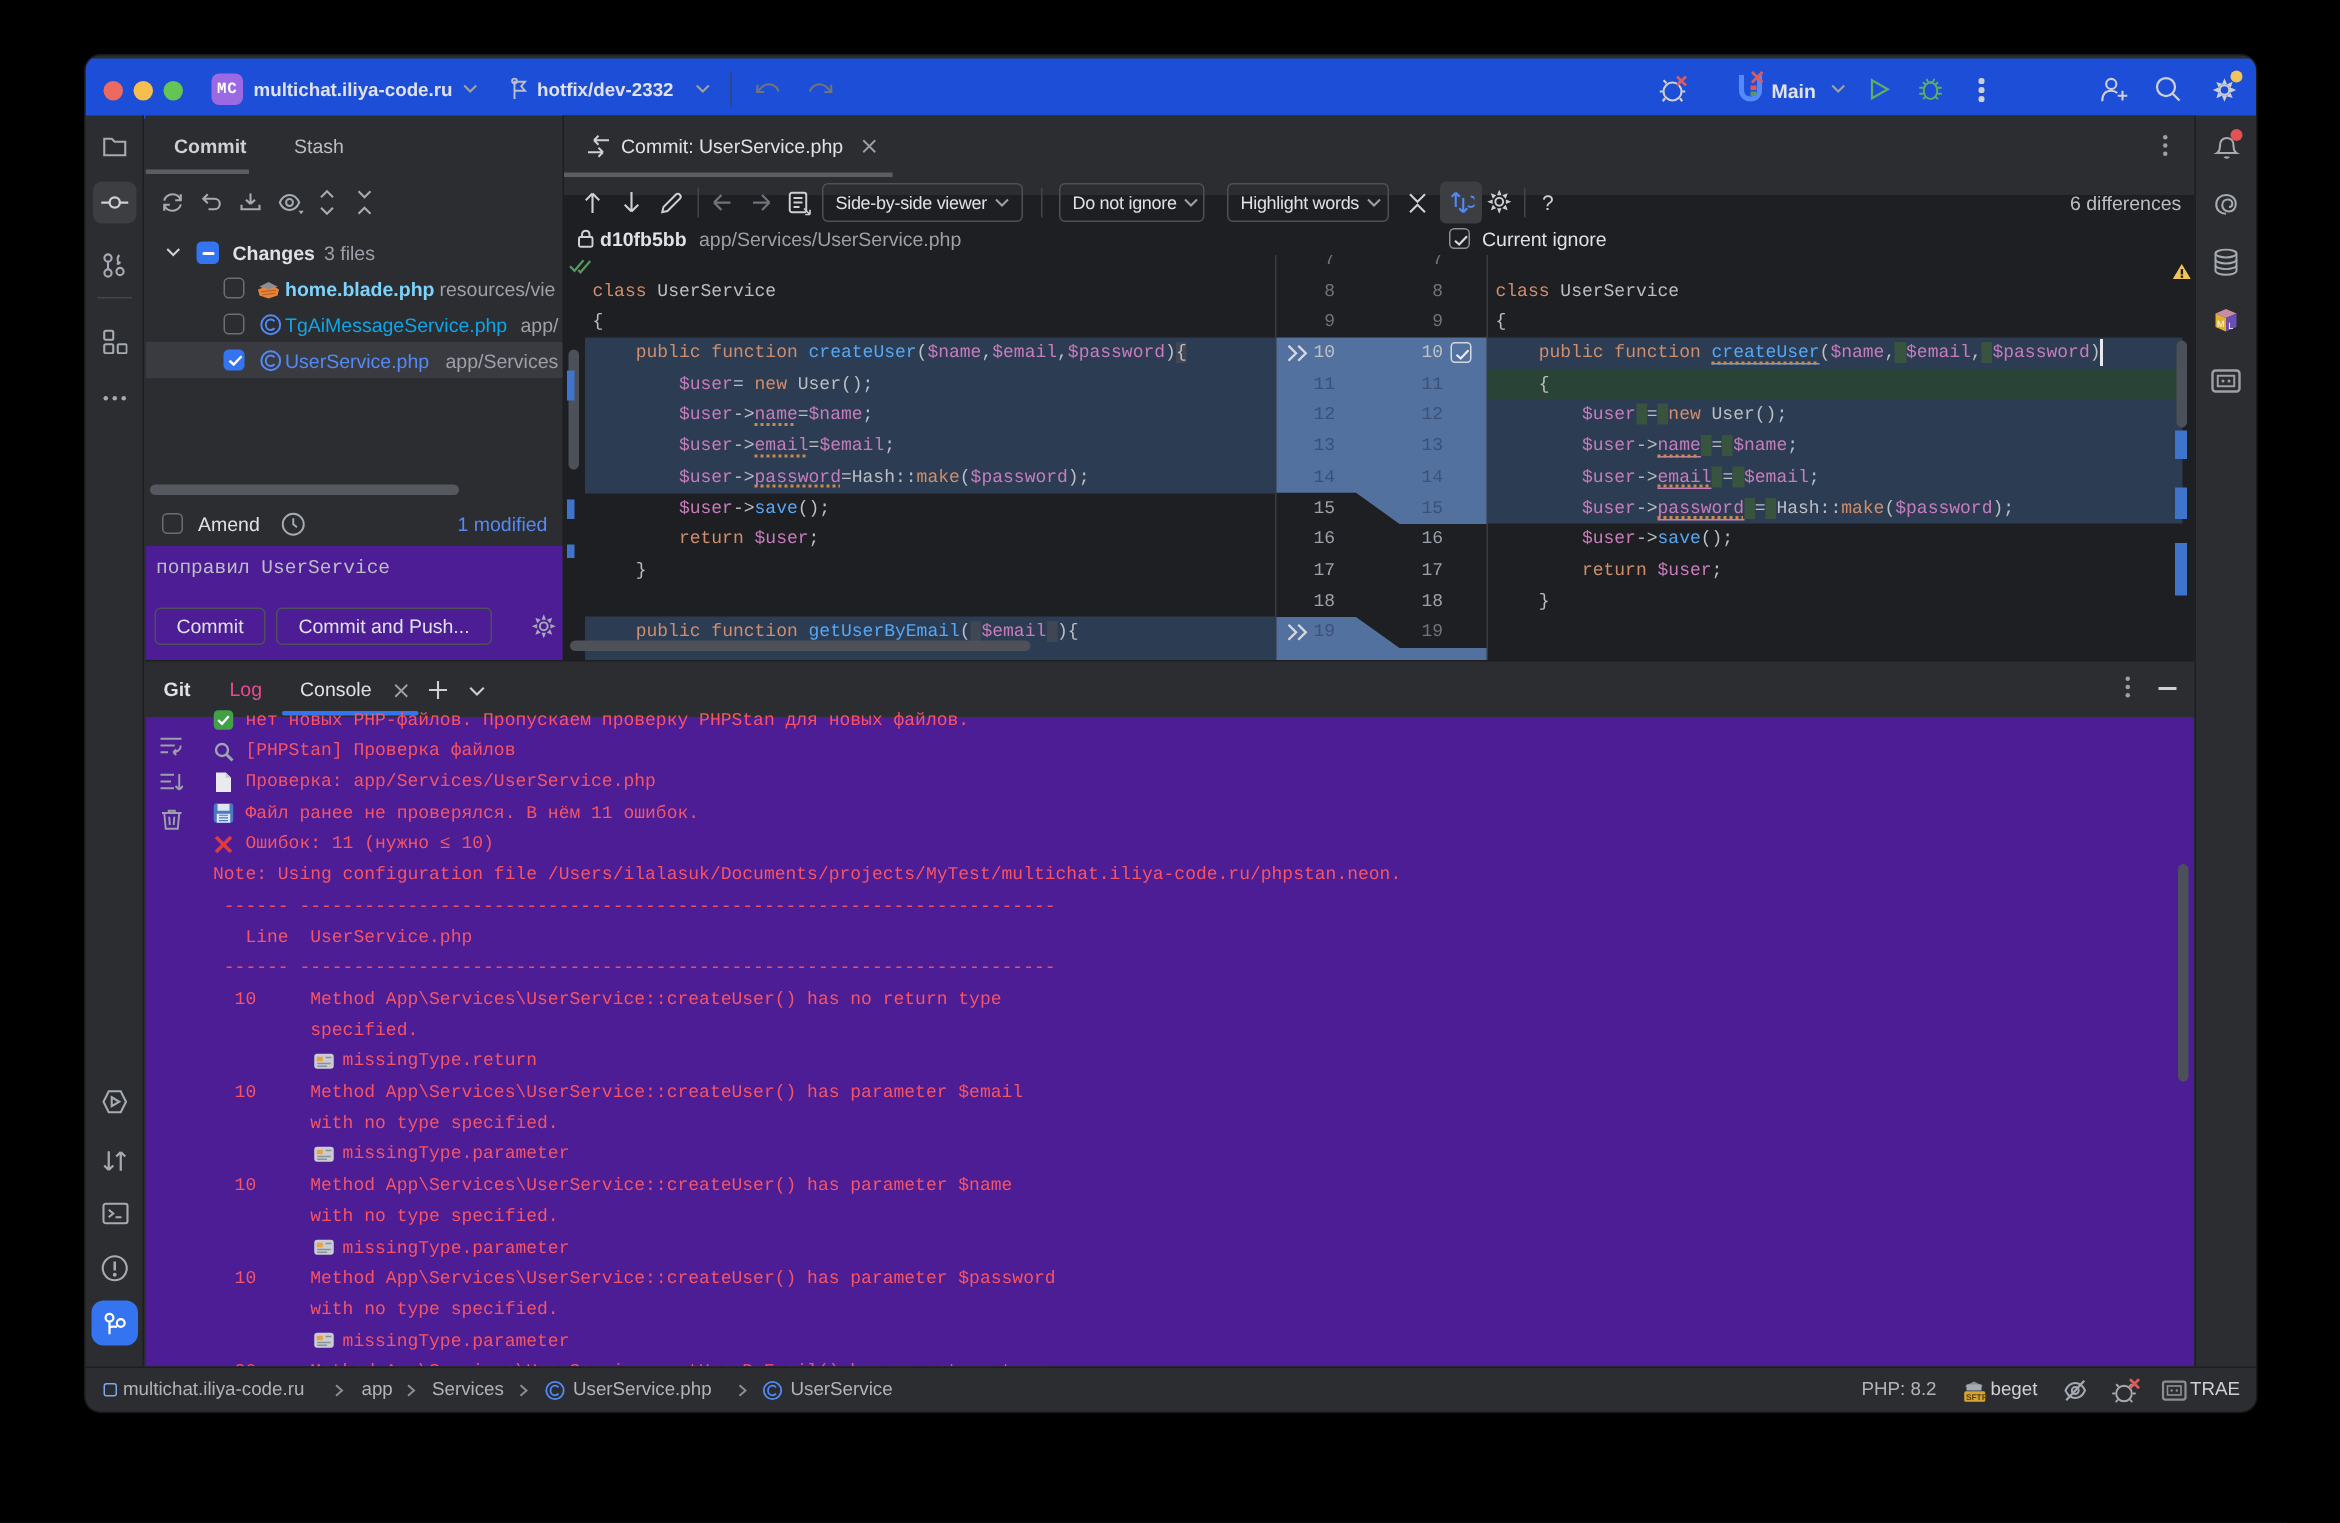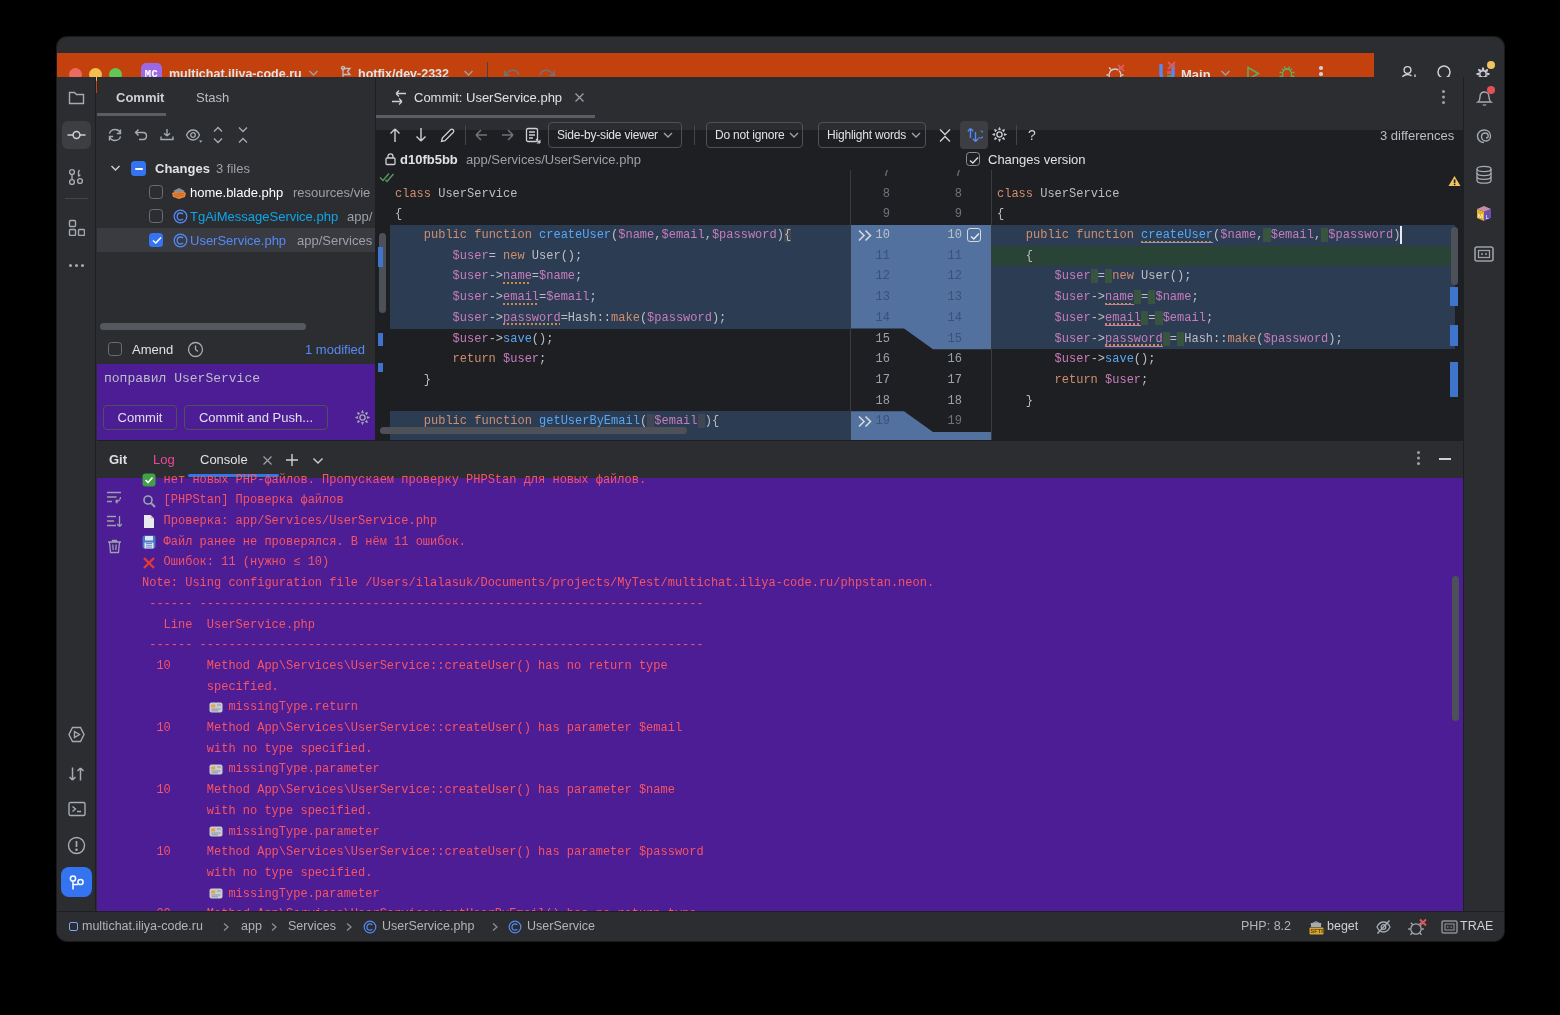--- a/index.html
+++ b/index.html
@@ -18,21 +18,21 @@
 .dd{position:absolute;height:26px;border:1px solid #4e5157;border-radius:4px;color:#dfe1e5;font-size:12px;letter-spacing:-0.2px;display:flex;align-items:center;justify-content:space-between;padding:0 8px;white-space:nowrap}
 .cb{position:absolute;width:14px;height:14px;border-radius:3.5px}
 .cb.off{border:1.5px solid #6b6e75}
 .cb.on{background:#3574f0}
 pre{margin:0;font-family:"Liberation Mono",monospace;font-size:12px;line-height:20.7px;color:#bcbec4}
 .g{background:#38543f}
 </style>
 </head>
 <body>
 <div id="win">
-<div class="abs" style="left:0;top:16px;width:1317px;height:40px;background:#c2410c">
+<div class="abs" style="left:0;top:2px;width:1447px;height:40px;background:#1d4ed8">
   <div class="abs" style="left:11.5px;top:14.5px;width:13px;height:13px;border-radius:50%;background:#ec6a5f"></div>
   <div class="abs" style="left:31.5px;top:14.5px;width:13px;height:13px;border-radius:50%;background:#f5bf4f"></div>
   <div class="abs" style="left:51.5px;top:14.5px;width:13px;height:13px;border-radius:50%;background:#62c554"></div>
   <div class="abs mono" style="left:84px;top:10px;width:21px;height:21px;border-radius:5px;background:#9c69e4;color:#fff;font-size:10.5px;font-weight:bold;display:flex;align-items:center;justify-content:center;letter-spacing:0.5px">MC</div>
   <div class="abs txt" style="left:112px;top:14px;font-weight:600;font-size:12.5px">multichat.iliya-code.ru</div>
   <svg class="abs" style="left:251px;top:16px" width="11" height="8">
         <path d="M1.5 2 L5.5 6 L9.5 2" stroke="#9da0a8" stroke-width="1.4" fill="none"></path>
       </svg>
   <svg class="abs" style="left:281px;top:12px" width="16" height="17" fill="none" stroke="#bcbec4" stroke-width="1.3">
     <path d="M5 15 L5 3.5 L12 3.5 L9.5 6.5 L12 9.5 L5 9.5"></path>
@@ -173,21 +173,21 @@
   <div class="abs" style="left:34px;top:84px;width:15px;height:15px;border-radius:3.5px;background:#3574f0"></div>
   <div class="abs" style="left:37.5px;top:90.5px;width:8px;height:2px;background:#fff;border-radius:1px"></div>
   <div class="abs txt" style="left:58px;top:84px;font-weight:700">Changes</div>
   <div class="abs txt gray" style="left:119px;top:84px">3 files</div>
   <div class="abs cb off" style="left:52px;top:108px"></div>
   <svg class="abs" style="left:74px;top:108px" width="16" height="15">
     <path d="M2 6 L8 3 L14 6 L8 9 Z" fill="#8b8e94"></path>
     <path d="M1 8 L5 6.5 L8 8 L12 6.2 L15 8 L14 12 L8 14 L2 12 Z" fill="#e8833a"></path>
     <path d="M3 9.5 L13 8.5 M4 11.5 L12.5 10.5" stroke="#b55f22" stroke-width="0.8"></path>
   </svg>
-  <div class="abs txt" style="left:93px;top:108px;color:#ffffff;font-weight:400">home.blade.php</div>
+  <div class="abs txt" style="left:93px;top:108px;color:#7dd3fc;font-weight:700">home.blade.php</div>
   <div class="abs txt gray" style="left:196px;top:108px">resources/vie</div>
   <div class="abs cb off" style="left:52px;top:132px"></div>
   <svg class="abs" style="left:76px;top:132px" width="15" height="15" fill="none">
         <circle cx="7.5" cy="7.5" r="6.3" stroke="#548af7" stroke-width="1.3"></circle>
         <path d="M10 5.2 C9.4 4.4 8.5 4 7.5 4 C5.6 4 4.2 5.5 4.2 7.5 C4.2 9.5 5.6 11 7.5 11 C8.5 11 9.4 10.6 10 9.8" stroke="#548af7" stroke-width="1.3"></path>
       </svg>
   <div class="abs txt" style="left:93px;top:132px;color:#0ea5e9">TgAiMessageService.php</div>
   <div class="abs txt gray" style="left:250px;top:132px">app/</div>
   <div class="abs" style="left:0px;top:151px;width:279px;height:24px;background:#393b40"></div>
   <div class="abs cb on" style="left:52px;top:156px"></div>
@@ -273,33 +273,33 @@
     <path d="M4.5 2.5 V12 M4.5 2.5 L1.8 5.2 M4.5 2.5 L7.2 5.2"></path>
         <path d="M9.5 15.5 V6 M9.5 15.5 L6.8 12.8 M9.5 15.5 L12.2 12.8"></path>
         <path d="M14.5 5 a3.5 3.5 0 1 1 -2 6.4" stroke-width="1.2"></path>
   </svg>
   <svg class="abs" style="left:615px;top:49px" width="17" height="17" fill="none" stroke="#ced0d6" stroke-width="1.3">
     <circle cx="8.5" cy="8.5" r="2.6"></circle>
     <path d="M8.5 1.5 L9.4 3.7 L7.6 3.7 Z M8.5 15.5 L9.4 13.3 L7.6 13.3 Z M1.5 8.5 L3.7 9.4 L3.7 7.6 Z M15.5 8.5 L13.3 9.4 L13.3 7.6 Z M3.55 3.55 L5.75 4.35 L4.35 5.75 Z M13.45 13.45 L11.25 12.65 L12.65 11.25 Z M13.45 3.55 L12.65 5.75 L11.25 4.35 Z M3.55 13.45 L4.35 11.25 L5.75 12.65 Z" fill="#ced0d6" stroke-width="0.8"></path>
   </svg>
   <div class="abs" style="left:640px;top:48px;width:1px;height:20px;background:#43454a"></div>
   <div class="abs txt" style="left:652px;top:50px;font-size:14px;color:#ced0d6">?</div>
-  <div class="abs txt" style="left:1004px;top:51px;color:#bcbec4">3 differences</div>
+  <div class="abs txt" style="left:1004px;top:51px;color:#bcbec4">6 differences</div>
 
   <svg class="abs" style="left:8px;top:75px" width="13" height="14" fill="none" stroke="#ced0d6" stroke-width="1.3">
     <rect x="2" y="6" width="9" height="6.5" rx="1"></rect>
         <path d="M4 6 V4.5 C4 2.8 5.1 1.8 6.5 1.8 C7.9 1.8 9 2.8 9 4.5 V6"></path>
   </svg>
   <div class="abs txt" style="left:24px;top:75px;font-weight:600">d10fb5bb</div>
   <div class="abs txt gray" style="left:90px;top:75px">app/Services/UserService.php</div>
   <div class="abs" style="left:590px;top:75px;width:14px;height:14px;border:1.5px solid #8a8e96;border-radius:3.5px"></div>
   <svg class="abs" style="left:593px;top:79px" width="10" height="9" fill="none">
         <path d="M1 4.5 L3.8 7 L9 1.5" stroke="#d5d8dc" stroke-width="1.5"></path>
       </svg>
-  <div class="abs txt" style="left:612px;top:75px">Changes version</div>
+  <div class="abs txt" style="left:612px;top:75px">Current ignore</div>
   <div class="abs" style="left:0;top:92px;width:1087px;height:1px;background:#1e1f22"></div>
   <div class="abs" style="left:0;top:93px;width:1087px;height:270px;overflow:hidden">
 
     <div class="abs" style="left:14px;top:55.05px;width:460px;height:103.5px;background:#2c3c53"></div>
     <div class="abs" style="left:14px;top:241.35px;width:460px;height:29px;background:#2c3c53"></div>
 
     <div class="abs" style="left:616px;top:55.05px;width:463px;height:20.7px;background:#2c3c53"></div>
     <div class="abs" style="left:616px;top:75.75px;width:463px;height:20.7px;background:#294436"></div>
     <div class="abs" style="left:616px;top:96.45px;width:463px;height:82.8px;background:#2c3c53"></div>
 

